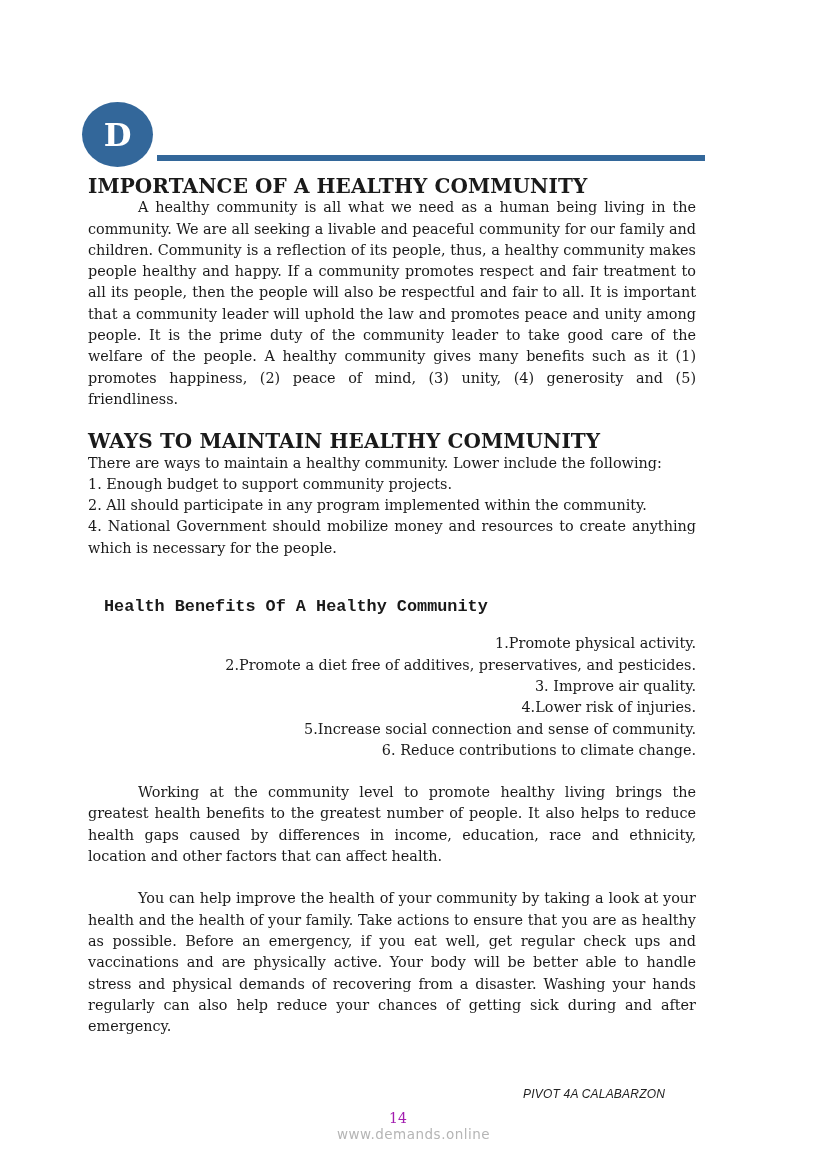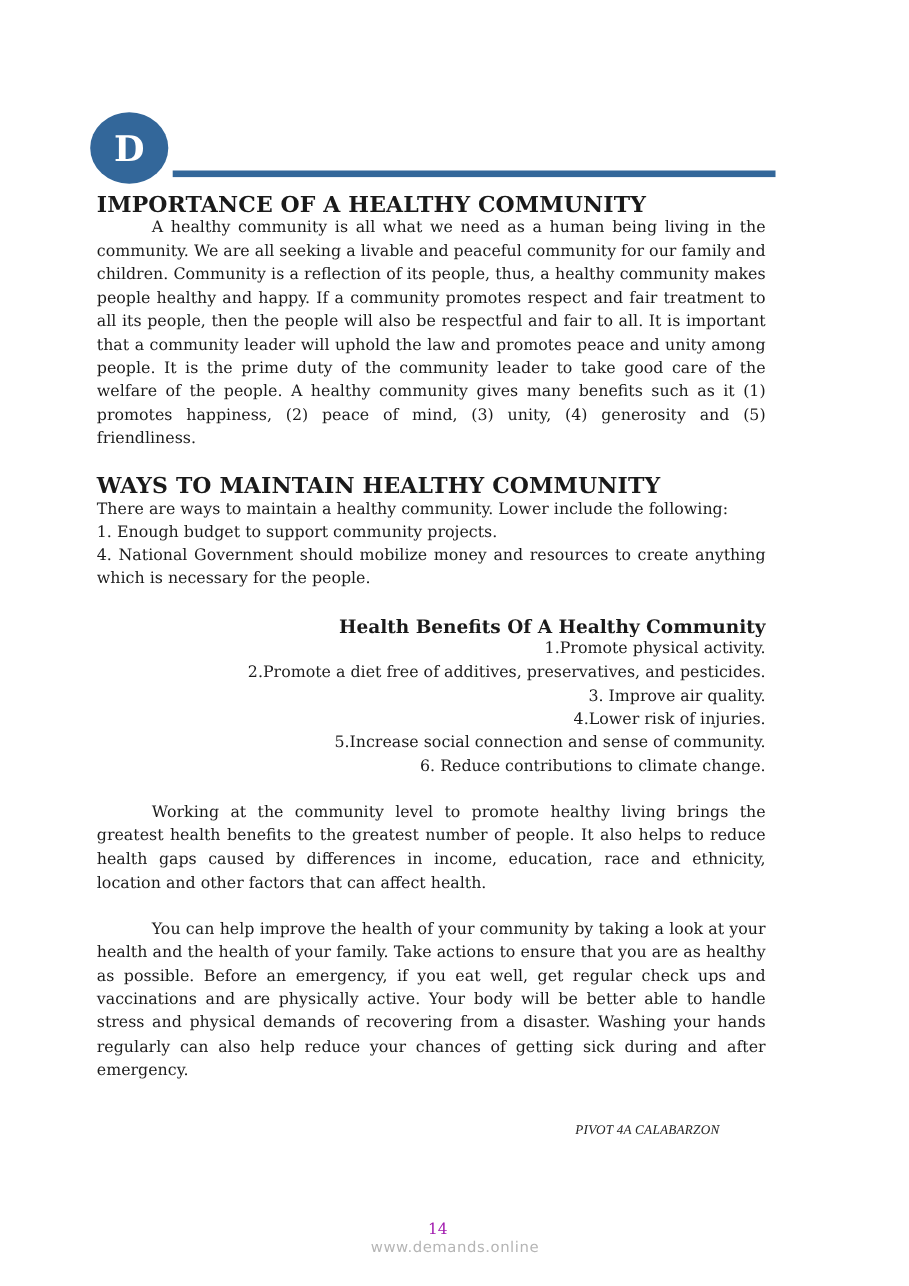--- a/index.html
+++ b/index.html
@@ -17,25 +17,25 @@
   }
   .content {
     position: absolute; left: 88px; top: 176px; width: 608px;
     font-family: "DejaVu Serif", serif; font-size: 14.4px; line-height: 21.3px;
   }
   .h1 { font-weight: bold; font-size: 20px; margin: 0; letter-spacing: 0.1px; }
   .para { margin: 0; text-align: justify; }
   .indent { text-indent: 50px; }
   .gap { height: 21px; }
   .list { margin: 0; padding: 0; list-style: none; }
-  .centered-title { text-align: right; font-weight: bold; margin: 0; padding-left: 0; }
+  .centered-title { text-align: left; font-weight: bold; margin: 16px; padding-left: 0; font-family: Liberation Mono, monospace; }
   .benefits { margin: 0; padding: 0 0 0 50px; list-style: none; text-align: right; }
   .footer-brand {
-    position: absolute; left: 523px; top: 1020px;
-    font-family: Liberation Serif, serif; font-style: italic; font-size: 12px; color: #222;
+    position: absolute; left: 523px; top: 1087px;
+    font-family: Liberation Sans, sans-serif; font-style: italic; font-size: 12px; color: #222;
     letter-spacing: 0.2px;
   }
   .page-num {
     position: absolute; left: 389px; top: 1110px;
     font-family: "DejaVu Serif", serif; font-size: 14px; color: #a21caf;
   }
   .watermark {
     position: absolute; left: 337px; top: 1126px;
     font-family: "DejaVu Sans", sans-serif; font-size: 13.5px; color: #b5b5b5; letter-spacing: 0.5px;
   }
@@ -53,20 +53,21 @@
   <div class="content">
     <h2 class="h1">IMPORTANCE OF A HEALTHY COMMUNITY</h2>
     <p class="para indent">A healthy community is all what we need as a human being living in the community.  We are all seeking a livable and peaceful community for our family and children.  Community is a reflection of its people, thus, a healthy community makes people healthy and happy. If a community promotes respect and fair treatment to all its people, then the people will also be respectful and fair to all. It is important that a community leader will uphold the law and promotes peace and unity among people. It is the prime duty of the community leader to take good care of the welfare of the people.  A healthy community gives many benefits such as it (1) promotes happiness, (2) peace of mind, (3)  unity, (4) generosity and (5) friendliness.</p>
 
     <div class="gap"></div>
 
     <h2 class="h1">WAYS TO MAINTAIN HEALTHY COMMUNITY</h2>
     <p class="para">There are ways to maintain a healthy community.  Lower include the following:</p>
     <ul class="list">
       <li>1. Enough budget to support community projects.</li>
+      <li>2. All should participate in any program implemented within the community.</li>
       <li class="para">4. National Government should mobilize money and resources to create anything which is necessary for the people.</li>
     </ul>
 
     <div class="gap"></div>
 
     <h3 class="centered-title">Health Benefits Of A Healthy Community</h3>
     <ul class="benefits">
       <li>1.Promote physical activity.</li>
       <li>2.Promote a diet free of additives, preservatives, and pesticides.</li>
       <li>3. Improve air quality.</li>

